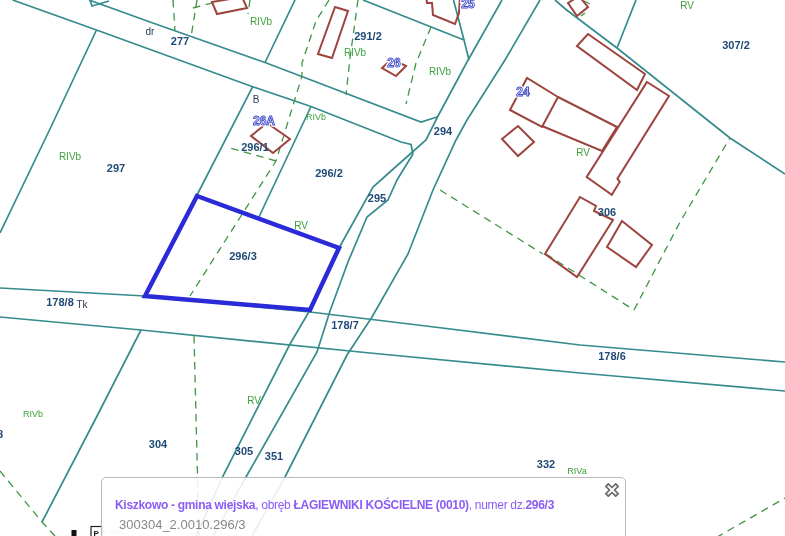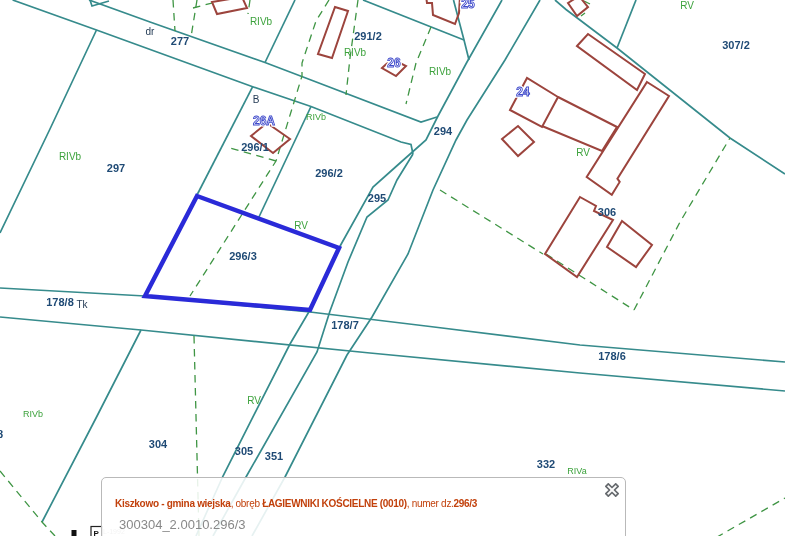--- a/index.html
+++ b/index.html
@@ -8,21 +8,21 @@
   .nv{font:bold 11px "Liberation Sans",sans-serif;fill:#1f4a75;}
   .nvs{font:10px "Liberation Sans",sans-serif;fill:#243b55;}
   .gr{font:10px "Liberation Sans",sans-serif;fill:#3ca23c;}
   .grs{font:9px "Liberation Sans",sans-serif;fill:#3ca23c;}
   .bl{font:bold 12px "Liberation Sans",sans-serif;fill:#ffffff;stroke:#3f4acb;stroke-width:0.9px;}
   .blh{font:bold 12px "Liberation Sans",sans-serif;fill:none;stroke:#ffffff;stroke-width:3.5px;}
   #popup{position:absolute;left:101px;top:477px;width:523px;height:70px;
      background:rgba(255,255,255,0.88);border:1px solid #b9b9b9;border-radius:5px;
      font:15px "Liberation Sans",sans-serif;color:#222;}
   #popup .l1{position:absolute;left:13px;top:2px;font-size:14.5px;color:#666;}
-  #popup .l2{position:absolute;left:13px;top:19.5px;font-size:10px;letter-spacing:-0.3px;color:#c2410c;white-space:nowrap;text-align:center;}
+  #popup .l2{position:absolute;left:13px;top:19.5px;font-size:12px;letter-spacing:-0.3px;color:#8b5cf6;white-space:nowrap;text-align:center;}
   #popup .l3{position:absolute;left:17px;top:39px;font-size:13px;color:#888;}
   #closer{position:absolute;left:auto;right:6px;top:5px;}
 </style>
 </head>
 <body>
 <div id="map">
 <svg width="785" height="536" viewBox="0 0 785 536">
 
 <rect x="0" y="0" width="785" height="536" fill="#ffffff"></rect>
 <g fill="none" stroke="#368b8c" stroke-width="1.7">

